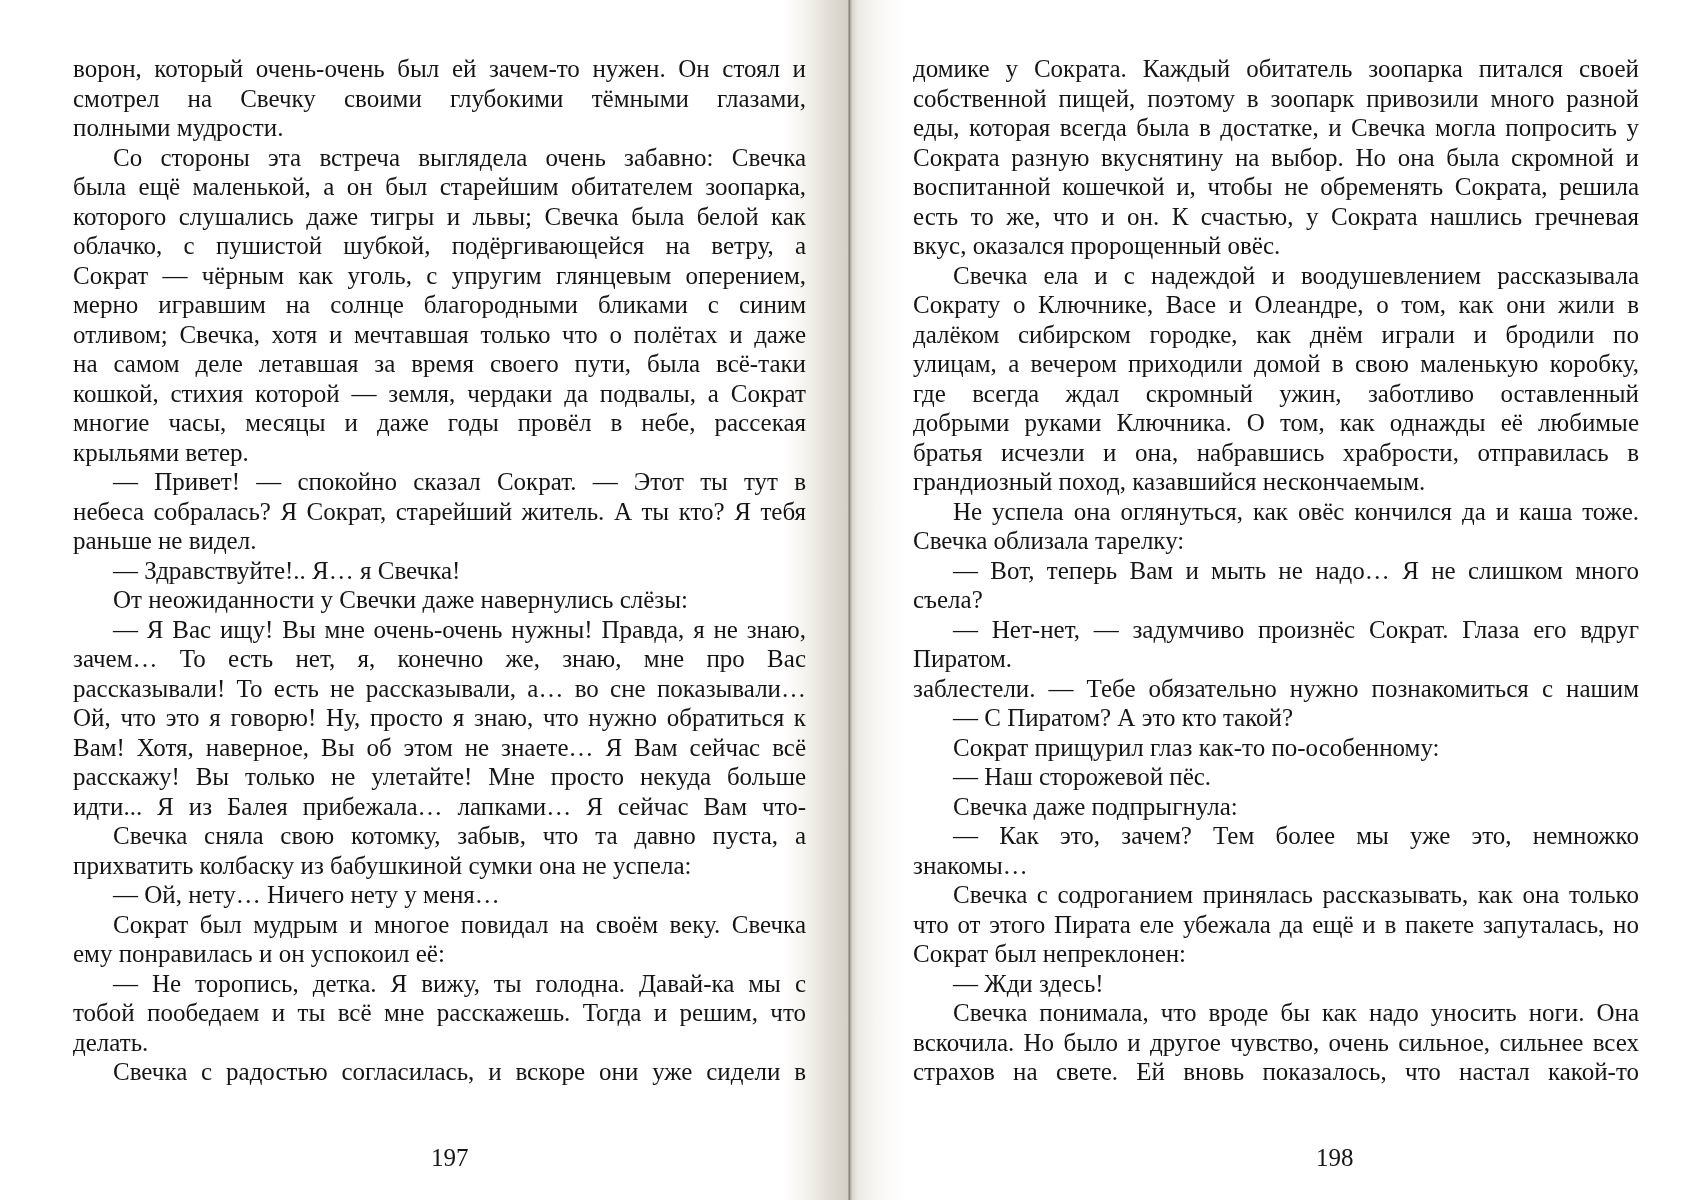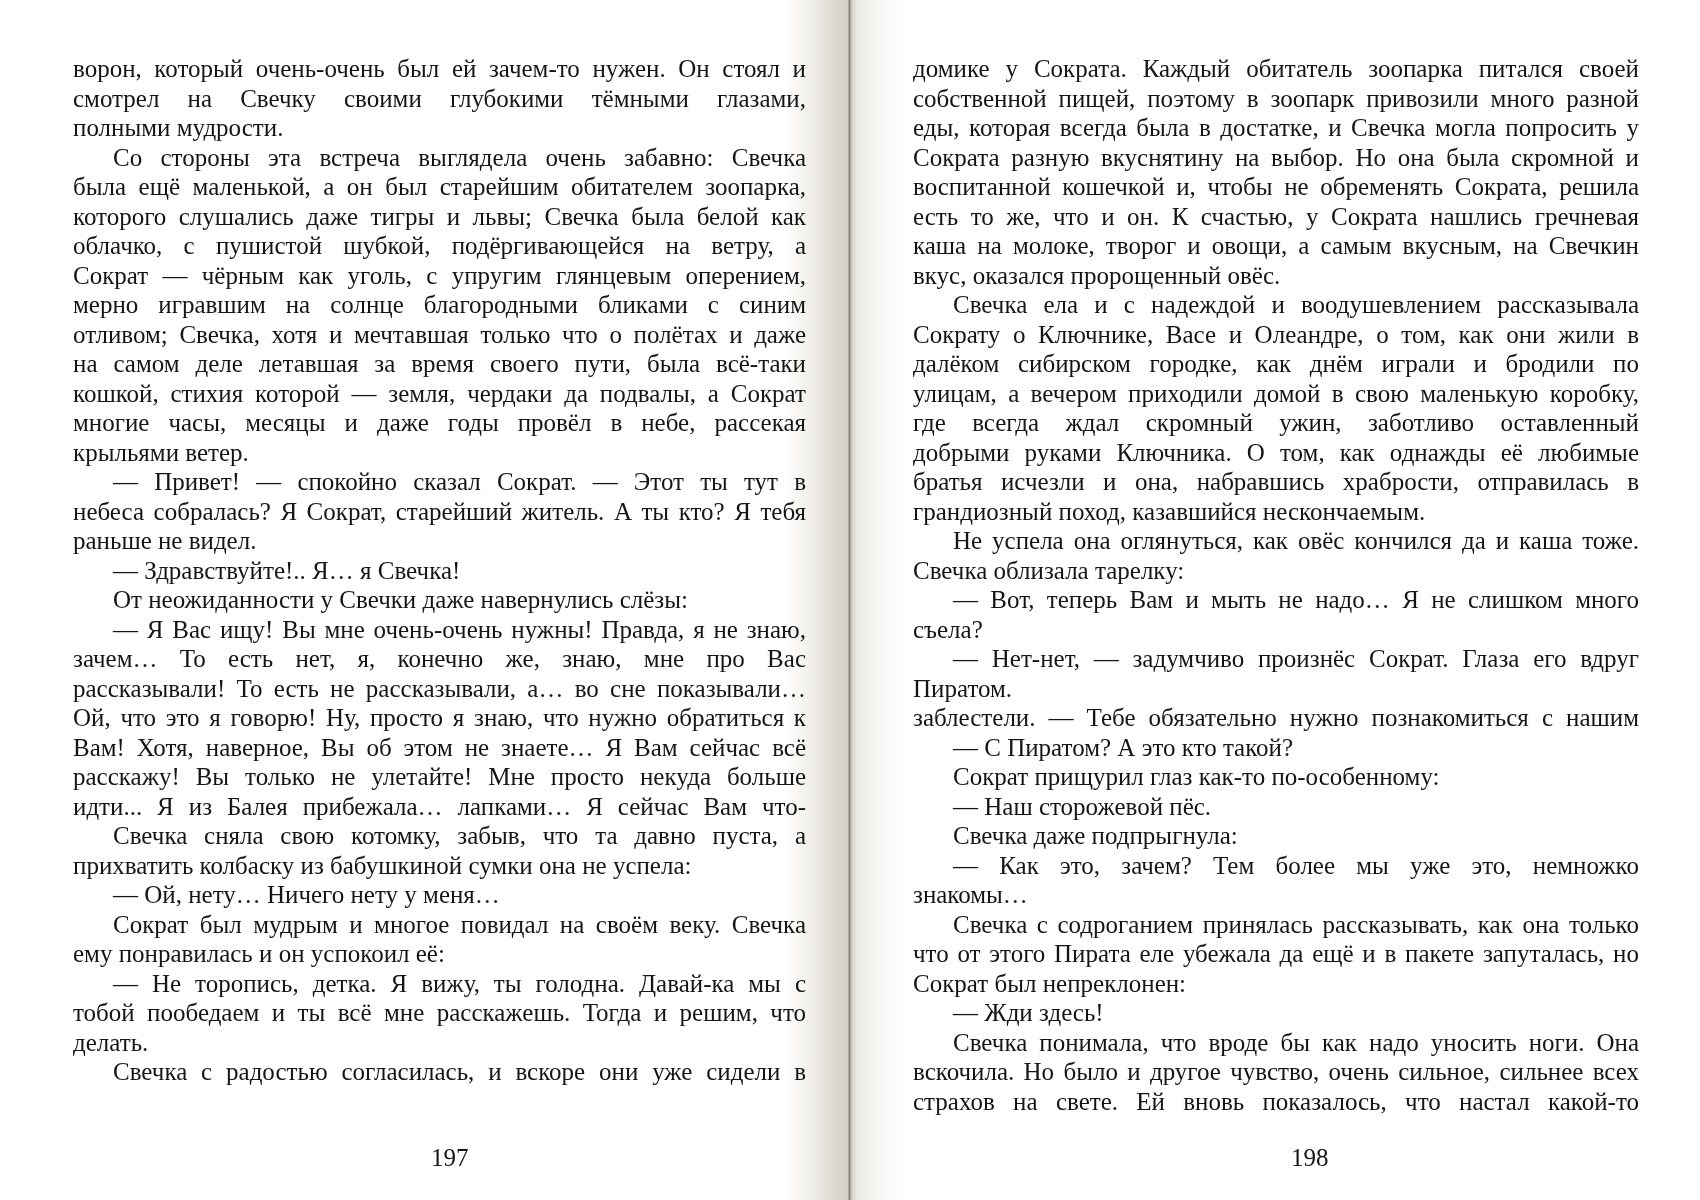--- a/index.html
+++ b/index.html
@@ -21,21 +21,21 @@
     .page-right .column { left: 63px; width: 726px; }
     .line {
       height: 29.5px; line-height: 29.5px; font-size: 25px;
       white-space: nowrap; text-align: justify; text-align-last: justify;
       overflow: visible;
     }
     .line.indent { padding-left: 40px; }
     .line.last { text-align-last: left; }
     .page-number { position: absolute; top: 1143px; font-size: 25px; line-height: 30px; }
     .page-left .page-number { left: 418px; }
-    .page-right .page-number { left: 441px; text-align: right; }
+    .page-right .page-number { left: 466px; text-align: right; }
   </style>
 </head>
 <body>
 
 <div class="page page-left">
   <div class="column">
       <div class="line">ворон, который очень-очень был ей зачем-то нужен. Он стоял и</div>
       <div class="line">смотрел на Свечку своими глубокими тёмными глазами,</div>
       <div class="line last">полными мудрости.</div>
       <div class="line indent">Со стороны эта встреча выглядела очень забавно: Свечка</div>
@@ -75,21 +75,20 @@
 </div>
 
 <div class="page page-right">
   <div class="column">
       <div class="line">домике у Сократа. Каждый обитатель зоопарка питался своей</div>
       <div class="line">собственной пищей, поэтому в зоопарк привозили много разной</div>
       <div class="line">еды, которая всегда была в достатке, и Свечка могла попросить у</div>
       <div class="line">Сократа разную вкуснятину на выбор. Но она была скромной и</div>
       <div class="line">воспитанной кошечкой и, чтобы не обременять Сократа, решила</div>
       <div class="line">есть то же, что и он. К счастью, у Сократа нашлись гречневая</div>
-      <div class="line">каша на молоке, творог и овощи, а самым вкусным, на Свечкин</div>
       <div class="line last">вкус, оказался пророщенный овёс.</div>
       <div class="line indent">Свечка ела и с надеждой и воодушевлением рассказывала</div>
       <div class="line">Сократу о Ключнике, Васе и Олеандре, о том, как они жили в</div>
       <div class="line">далёком сибирском городке, как днём играли и бродили по</div>
       <div class="line">улицам, а вечером приходили домой в свою маленькую коробку,</div>
       <div class="line">где всегда ждал скромный ужин, заботливо оставленный</div>
       <div class="line">добрыми руками Ключника. О том, как однажды её любимые</div>
       <div class="line">братья исчезли и она, набравшись храбрости, отправилась в</div>
       <div class="line last">грандиозный поход, казавшийся нескончаемым.</div>
       <div class="line indent">Не успела она оглянуться, как овёс кончился да и каша тоже.</div>

